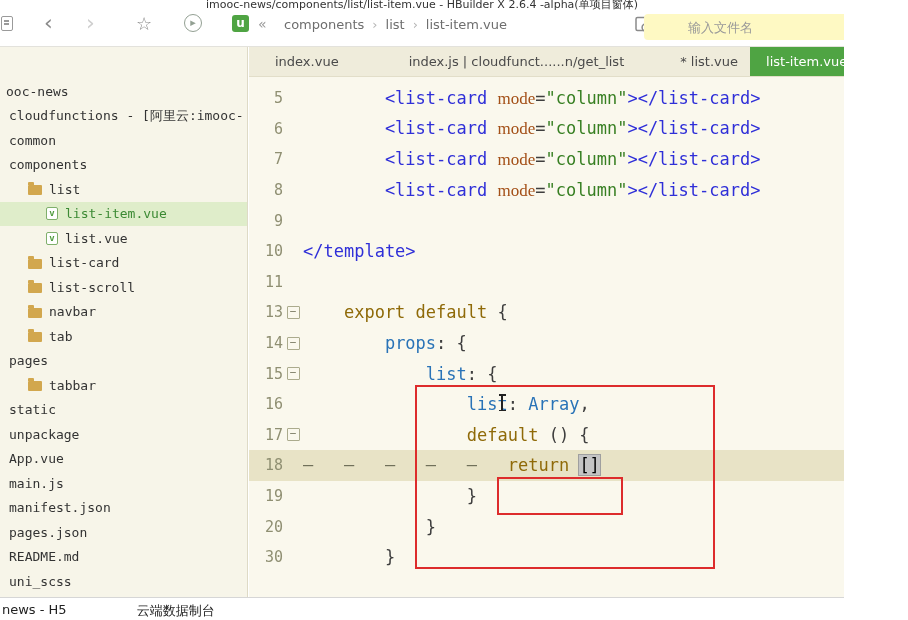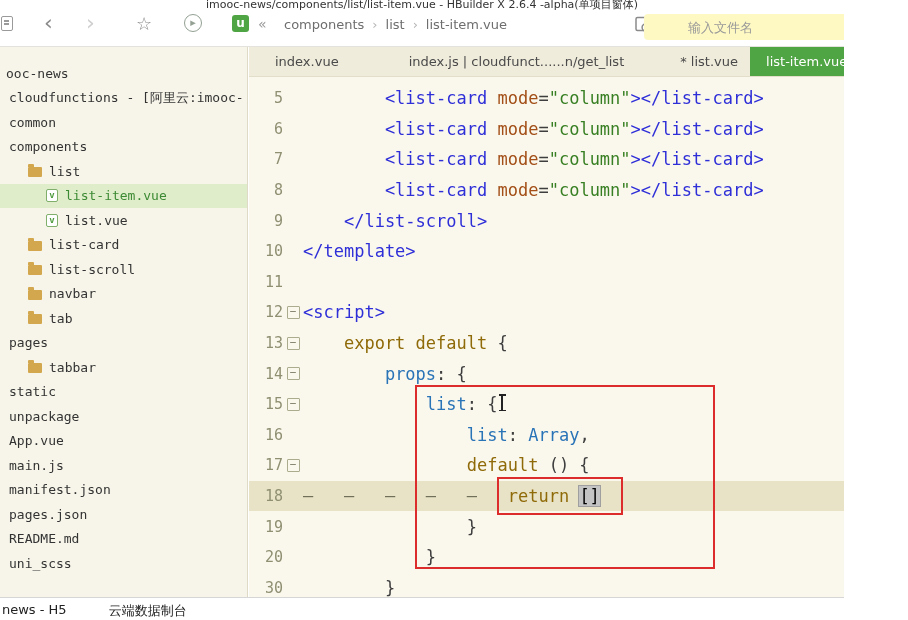--- a/index.html
+++ b/index.html
@@ -31,21 +31,21 @@
   .searchbox { position:absolute; left:644px; top:4px; width:246px; height:26px;
     background:#fef9c3; border-radius:4px; }
   .searchbox input { width:100%; height:100%; border:none; background:transparent; outline:none;
     font-size:13px; color:#333; padding-left:44px; font-family:inherit; }
   .searchbox input::placeholder { color:#9a9a9a; }
   .toolbar-divider { position:absolute; top:46px; left:0; right:0; height:1px; background:#E3E2DC; }
 
   
   .sidebar { position:absolute; top:47px; left:0; width:248px; bottom:23px;
     background:var(--sidebar-bg,#F7F5E9); border-right:1px solid #DEDAC6;
-    padding-top:14px; overflow:hidden; }
+    padding-top:32px; overflow:hidden; }
   .tree-item { height:24.5px; display:flex; align-items:center;
     font-family:"DejaVu Sans Mono",monospace; font-size:13px; color:#333; white-space:nowrap; }
   .ind0 { padding-left:6px; } .ind1 { padding-left:9px; }
   .ind2 { padding-left:28px; } .ind3 { padding-left:46px; }
   .tree-item.selected { background:var(--selection-green,#DFEDCA); color:#3C8A34; }
   .ticon { flex:none; margin-right:7px; position:relative; }
   .ticon.folder { width:14px; height:10px; background:#D2A74E; border-radius:1px; margin-top:2px; }
   .ticon.folder::before { content:""; position:absolute; top:-3px; left:0; width:6px; height:3px;
     background:#D2A74E; border-radius:1px 1px 0 0; }
   .ticon.vue { width:12px; height:13px; border:1px solid #7FAF6B; background:#fff; border-radius:2px;
@@ -67,21 +67,21 @@
     font-family:"DejaVu Sans Mono","Liberation Mono",monospace; font-size:17px; }
   .cline { display:flex; height:30.6px; align-items:center; position:relative; }
   .cline.current { background:var(--current-line,#E8E3C6); }
   .gut { width:34px; flex:none; text-align:right; color:var(--line-number,#8F8F72); font-size:15px; }
   .fold { width:20px; flex:none; display:flex; align-items:center; justify-content:center; }
   .fold.on::before { content:"−"; display:block; width:11px; height:11px;
     border:1px solid #ABAB8D; background:var(--editor-bg,#FAF8ED); border-radius:1px;
     color:#80806a; font-size:11px; line-height:9px; text-align:center; }
   .ctext { white-space:pre; flex:none; }
   .s-tag { color:var(--c-tag,#2F2FD8); }
-  .s-attr { color:var(--c-attr,#A34F17); }
+  .s-attr { color:var(--c-attr,#A34F17);font-family:Liberation Serif, serif; }
   .s-str { color:var(--c-str,#377F22); }
   .s-kw { color:var(--c-kw,#8F6A08); }
   .s-prop { color:var(--c-prop,#2973B7); }
   .s-typ { color:var(--c-typ,#2973B7); }
   .s-pun { color:var(--c-pun,#3E3E3E); }
   .s-plain { color:#333; }
   .s-ws { color:#70705A; }
   .s-sel { background:#C4C4C4; outline:1px solid #9f9f9f; }
 
   
@@ -89,23 +89,23 @@
     pointer-events:none; background:transparent; }
   .rect-outer { left:166px; top:338px; width:300px; height:184px; }
   .rect-inner { left:248px; top:430px; width:126px; height:38px; }
   .ibeam { position:absolute; left:252px; top:347px; width:2px; height:17px; background:#222; }
   .ibeam::before, .ibeam::after { content:""; position:absolute; left:-2.5px; width:7px; height:1.5px; background:#222; }
   .ibeam::before { top:0; } .ibeam::after { bottom:0; }
 
   
   .console { position:absolute; left:0; right:0; bottom:0; height:23px; background:#fff;
     border-top:1px solid #D6D6D6; display:flex; align-items:flex-start; padding:4px 0 0 2px;
-    font-size:13px; color:#222; overflow:hidden; }
+    font-size:13px; color:#222; overflow:hidden;gap:48px; }
   .ctab { white-space:nowrap; }
-  .ctab.c1 { margin-left:42px;text-align:center; }
+  .ctab.c1 { margin-left:22px;text-align:center; }
 </style>
 </head>
 <body>
 
 <div class="window">
 
   <div class="titlebar">imooc-news/components/list/list-item.vue - HBuilder X 2.6.4 -alpha(单项目窗体)</div>
 
   <div class="toolbar">
     <span class="tb-icon icon-file"></span>
@@ -239,36 +239,30 @@
             <span class="ctext"><span class="s-tag">        &lt;list-card</span><span class="s-pun"> </span><span class="s-attr">mode</span><span class="s-pun">=</span><span class="s-str">"column"</span><span class="s-tag">&gt;&lt;/list-card&gt;</span></span>
           </div>
           <div class="cline">
             <span class="gut">8</span>
             <span class="fold"></span>
             <span class="ctext"><span class="s-tag">        &lt;list-card</span><span class="s-pun"> </span><span class="s-attr">mode</span><span class="s-pun">=</span><span class="s-str">"column"</span><span class="s-tag">&gt;&lt;/list-card&gt;</span></span>
           </div>
           <div class="cline">
             <span class="gut">9</span>
             <span class="fold"></span>
-            <span class="ctext"><span class="s-tag">    &lt;/list-scroll&gt;</span></span>
           </div>
           <div class="cline">
             <span class="gut">10</span>
             <span class="fold"></span>
             <span class="ctext"><span class="s-tag">&lt;/template&gt;</span></span>
           </div>
           <div class="cline">
             <span class="gut">11</span>
             <span class="fold"></span>
             <span class="ctext"></span>
-          </div>
-          <div class="cline">
-            <span class="gut">12</span>
-            <span class="fold on"></span>
-            <span class="ctext"><span class="s-tag">&lt;script&gt;</span></span>
           </div>
           <div class="cline">
             <span class="gut">13</span>
             <span class="fold on"></span>
             <span class="ctext"><span class="s-kw">    export default</span><span class="s-pun"> {</span></span>
           </div>
           <div class="cline">
             <span class="gut">14</span>
             <span class="fold on"></span>
             <span class="ctext"><span class="s-plain">        </span><span class="s-prop">props</span><span class="s-pun">: {</span></span>

